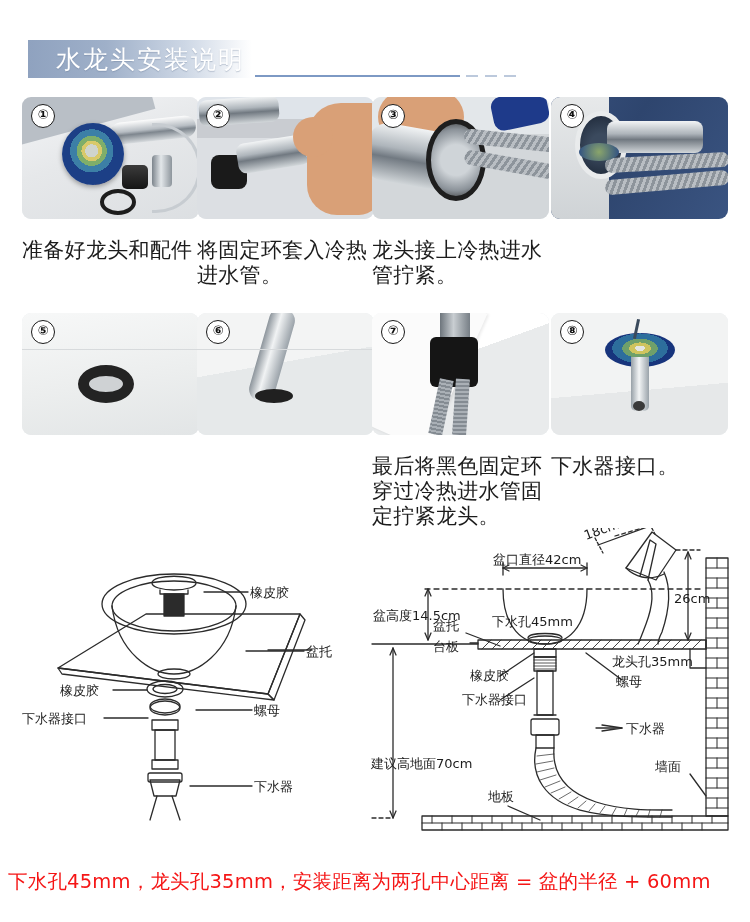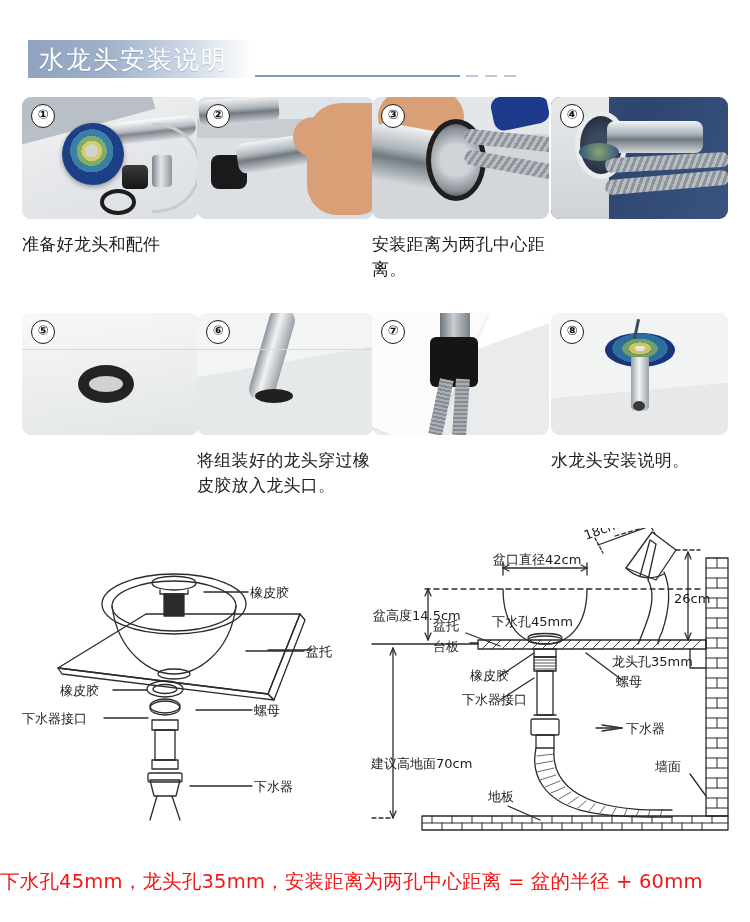--- a/index.html
+++ b/index.html
@@ -13,21 +13,21 @@
   }
 
   
   .header{position:absolute;left:0;top:0;width:750px;height:90px;}
   .title-plate{
     position:absolute;left:28px;top:40px;width:224px;height:38px;
     background:linear-gradient(to right,#8fa2bf 0%,#9fb0c9 35%,#cdd7e5 70%,#ffffff 100%);
     display:flex;align-items:center;
   }
   .title-plate .t{
-    font-size:25px;color:#ffffff;letter-spacing:2px;padding-left:11px;
+    font-size:25px;color:#ffffff;letter-spacing:2px;padding-left:28px;
     font-family:"DejaVu Sans","Liberation Sans",sans-serif;
     text-shadow:0 1px 1px rgba(90,110,140,.35);
     white-space:nowrap;
   }
   .title-rule{
     position:absolute;left:255px;top:75px;width:205px;height:2px;
     background:#7d99c4;
   }
   .title-dashes{position:absolute;left:466px;top:75px;width:70px;height:2px;}
   .title-dashes i{
@@ -43,21 +43,21 @@
     position:relative;width:177px;height:122px;border-radius:9px;overflow:hidden;
     background:#e9ecef;
   }
   .badge{
     position:absolute;left:9px;top:7px;width:22px;height:22px;border-radius:50%;
     background:#fff;border:1.6px solid #1b1b1b;color:#111;
     font-size:13px;line-height:20px;text-align:center;font-weight:600;z-index:6;
     font-family:"DejaVu Sans",sans-serif;
   }
   .cap{
-    margin-top:13px;font-size:17px;line-height:25px;color:#1c1c1c;
+    margin-top:19px;font-size:21px;line-height:25px;color:#1c1c1c;
     font-family:"DejaVu Sans","Liberation Sans",sans-serif;
     letter-spacing:.3px;
   }
 
   
   .scene{position:absolute;inset:0;}
   .sc-counter{background:linear-gradient(160deg,#f4f5f7 0%,#e6e8ea 45%,#dcdfe2 100%);}
   .sc-counter:before{
     content:"";position:absolute;left:-20px;top:-14px;width:150px;height:46px;
     background:#b9bfc6;transform:rotate(-15deg);
@@ -113,21 +113,21 @@
   }
 
   .sc-done{background:linear-gradient(175deg,#f2f3f3 0 62%,#e6e8e9 62% 100%);}
 
   
   .diagrams{position:absolute;left:0;top:528px;width:750px;height:336px;}
   .diagrams svg{display:block;}
 
   
   .footer{
-    position:absolute;left:0;top:868px;width:608px;text-align:center;
+    position:absolute;left:8px;top:868px;width:608px;text-align:center;
     color:#f51616;font-size:19.5px;letter-spacing:.2px;
     font-family:"DejaVu Sans","Liberation Sans",sans-serif;
     white-space:nowrap;
   }
 </style>
 </head>
 <body>
 
 <div class="header">
   <div class="title-plate">
@@ -163,35 +163,36 @@
         <div class="scene sc-hand">
           <div class="metalbar" style="left:2px;top:1px;width:80px;height:26px;transform:rotate(-4deg);"></div>
           <div class="blackring" style="left:14px;top:58px;width:36px;height:34px;border-radius:8px;"></div>
           <div class="metalbar" style="left:40px;top:42px;width:72px;height:30px;transform:rotate(-9deg);"></div>
           <div class="braid" style="left:104px;top:32px;width:78px;height:24px;transform:rotate(-8deg);"></div>
           <div class="skin" style="left:110px;top:6px;width:74px;height:112px;border-radius:34px 10px 22px 30px;"></div>
           <div class="skin" style="left:96px;top:20px;width:40px;height:40px;border-radius:20px;"></div>
         </div>
         <div class="badge">②</div>
       </div>
+      <div class="cap">将固定环套入冷热进水管。</div>
     </div>
 
     <div class="step" style="left:372px;top:2px;">
       <div class="photo">
         <div class="scene sc-hand" style="background:linear-gradient(180deg,#e3e7ea 0 30%,#d3d7da 30% 100%);">
           <div class="skin" style="left:6px;top:-6px;width:86px;height:52px;border-radius:26px;"></div>
           <div class="metalbar" style="left:-6px;top:30px;width:86px;height:58px;border-radius:20px;transform:rotate(10deg);"></div>
           <div style="position:absolute;left:54px;top:22px;width:50px;height:72px;border-radius:50%;border:5px solid #1e1e1e;background:radial-gradient(circle,#cfd4d8 35%,#8b9299 70%,#2a2a2a 100%);"></div>
           <div class="braid" style="left:92px;top:36px;width:92px;height:15px;transform:rotate(6deg);"></div>
           <div class="braid" style="left:92px;top:60px;width:92px;height:15px;transform:rotate(10deg);"></div>
           <div style="position:absolute;left:120px;top:-4px;width:56px;height:34px;background:#1e3a8a;border-radius:10px;transform:rotate(-12deg);"></div>
         </div>
         <div class="badge">③</div>
       </div>
-      <div class="cap">安装距离为两孔中心距离。</div>
+      <div class="cap">龙头接上冷热进水管拧紧。</div>
     </div>
 
     <div class="step" style="left:551px;top:2px;">
       <div class="photo">
         <div class="scene sc-denim">
           <div style="position:absolute;left:24px;top:14px;width:42px;height:58px;border-radius:50%;border:5px solid #e9ebec;background:radial-gradient(circle,#3b4a5e 30%,#1b2535 100%);"></div>
           <div class="metalbar" style="left:56px;top:24px;width:96px;height:32px;"></div>
           <div class="braid" style="left:54px;top:58px;width:124px;height:15px;transform:rotate(-3deg);"></div>
           <div class="braid" style="left:54px;top:78px;width:124px;height:15px;transform:rotate(-5deg);"></div>
           <div style="position:absolute;left:28px;top:46px;width:40px;height:18px;border-radius:50%;background:radial-gradient(circle,#8aa56b,#2a4b84);"></div>
@@ -213,46 +214,46 @@
     </div>
 
     <div class="step" style="left:197px;top:2px;">
       <div class="photo">
         <div class="scene sc-sink" style="background:linear-gradient(170deg,#f3f4f4 0 42%,#e6e9ea 42% 100%);">
           <div style="position:absolute;left:62px;top:-6px;width:26px;height:96px;border-radius:12px;transform:rotate(16deg);background:linear-gradient(90deg,#8d959c,#f1f3f4 42%,#9aa2a9);"></div>
           <div style="position:absolute;left:58px;top:76px;width:38px;height:14px;border-radius:50%;background:#202020;"></div>
         </div>
         <div class="badge">⑥</div>
       </div>
-      <div class="cap">将组装好的龙头穿过橡皮胶放入龙头口。</div>
     </div>
 
     <div class="step" style="left:372px;top:2px;">
       <div class="photo">
         <div class="scene sc-neck">
           <div style="position:absolute;left:68px;top:-2px;width:30px;height:46px;background:linear-gradient(90deg,#6d757c,#c9ced2 45%,#777f86);border-radius:3px;"></div>
           <div style="position:absolute;left:58px;top:24px;width:48px;height:50px;background:#151515;border-radius:6px;"></div>
           <div style="position:absolute;left:62px;top:66px;width:14px;height:56px;background:repeating-linear-gradient(180deg,#aab0b6 0 2px,#848b92 2px 4px);transform:rotate(12deg);"></div>
           <div style="position:absolute;left:82px;top:66px;width:14px;height:56px;background:repeating-linear-gradient(180deg,#aab0b6 0 2px,#848b92 2px 4px);transform:rotate(4deg);"></div>
         </div>
         <div class="badge">⑦</div>
       </div>
+      <div class="cap">最后将黑色固定环穿过冷热进水管固定拧紧龙头。</div>
     </div>
 
     <div class="step" style="left:551px;top:2px;">
       <div class="photo">
         <div class="scene sc-done">
           <div style="position:absolute;left:54px;top:20px;width:70px;height:34px;border-radius:50%;background:radial-gradient(ellipse at 50% 45%,#e4e6e2 0 10%,#cfc45e 10% 22%,#6fa06a 22% 36%,#2d6e9c 36% 56%,#17347c 56% 100%);"></div>
           <div style="position:absolute;left:80px;top:44px;width:18px;height:54px;border-radius:0 0 5px 5px;background:linear-gradient(90deg,#97a0a7,#f3f5f6 45%,#9aa3aa);"></div>
           <div style="position:absolute;left:84px;top:6px;width:3px;height:20px;background:#3a4a5c;transform:rotate(12deg);"></div>
           <div style="position:absolute;left:82px;top:88px;width:12px;height:10px;border-radius:50%;background:#3a3a3a;"></div>
         </div>
         <div class="badge">⑧</div>
       </div>
-      <div class="cap">水龙头安装说明。</div>
+      <div class="cap">下水器接口。</div>
     </div>
   </div>
 </div>
 
 <div class="diagrams">
   <svg width="750" height="336" viewBox="0 0 750 336">
     <g fill="none" stroke="#2b2b2b" stroke-width="1.3" stroke-linecap="round" stroke-linejoin="round">
 
       <g>
 

